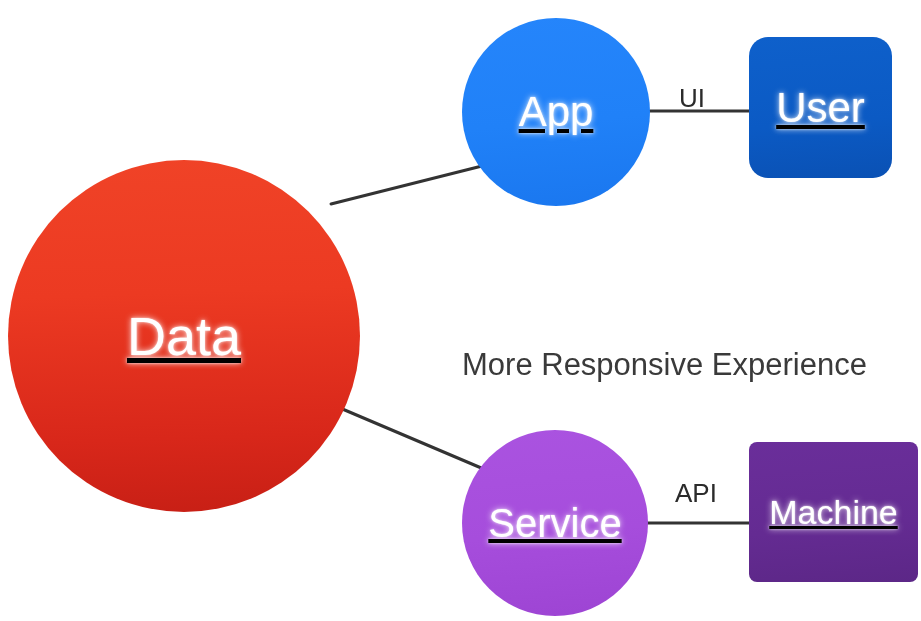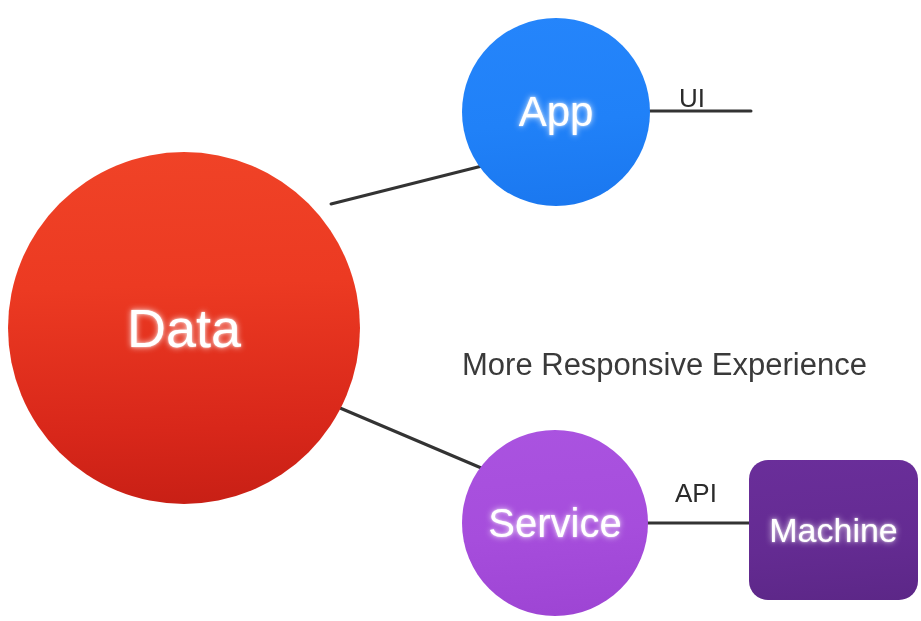--- a/index.html
+++ b/index.html
@@ -27,34 +27,35 @@
     pointer-events: none;
   }
 
   .node {
     position: absolute;
     display: flex;
     align-items: center;
     justify-content: center;
     box-sizing: border-box;
     z-index: 3;
+    text-decoration: underline;
   }
   .node .node-label {
     color: #ffffff;
     font-family: "Liberation Sans", sans-serif;
     font-weight: 400;
     white-space: nowrap;
     text-shadow: 0 0 6px rgba(255,255,255,0.85), 0 0 2px rgba(255,255,255,0.7);
     line-height: 1;
   }
 
   
   #node-data {
     left: 8px;
-    top: 152px;
+    top: 160px;
     width: 352px;
     height: 352px;
     border-radius: 50%;
     background: linear-gradient(178deg, #f04327 0%, #ec3a22 38%, #d8271a 78%, #c71f15 100%);
   }
   #node-data .node-label { font-size: 54px; }
 
   
   #node-app {
     left: 462px;
@@ -85,24 +86,24 @@
     height: 186px;
     border-radius: 50%;
     background: linear-gradient(175deg, #aa53e0 0%, #a64ddc 55%, #9d44d3 100%);
     text-align: center;
   }
   #node-service .node-label { font-size: 40px; }
 
   
   #node-machine {
     left: 749px;
-    top: 460px;
+    top: 442px;
     width: 169px;
     height: 140px;
-    border-radius: 19px;
+    border-radius: 8px;
     background: linear-gradient(175deg, #6a2e9a 0%, #642b92 60%, #5c2787 100%);
   }
   #node-machine .node-label { font-size: 34px; }
 
   
   .edge-label {
     position: absolute;
     color: #2b2b2b;
     font-family: "Liberation Sans", sans-serif;
     font-size: 26px;
@@ -147,20 +148,23 @@
   </svg>
 
   <div class="node" id="node-data">
     <span class="node-label">Data</span>
   </div>
 
   <div class="node" id="node-app">
     <span class="node-label">App</span>
   </div>
 
+  <div class="node" id="node-user">
+    <span class="node-label">User</span>
+  </div>
 
   <div class="node" id="node-service">
     <span class="node-label">Service</span>
   </div>
 
   <div class="node" id="node-machine">
     <span class="node-label">Machine</span>
   </div>
 
   <span class="edge-label" id="edge-label-ui">UI</span>

